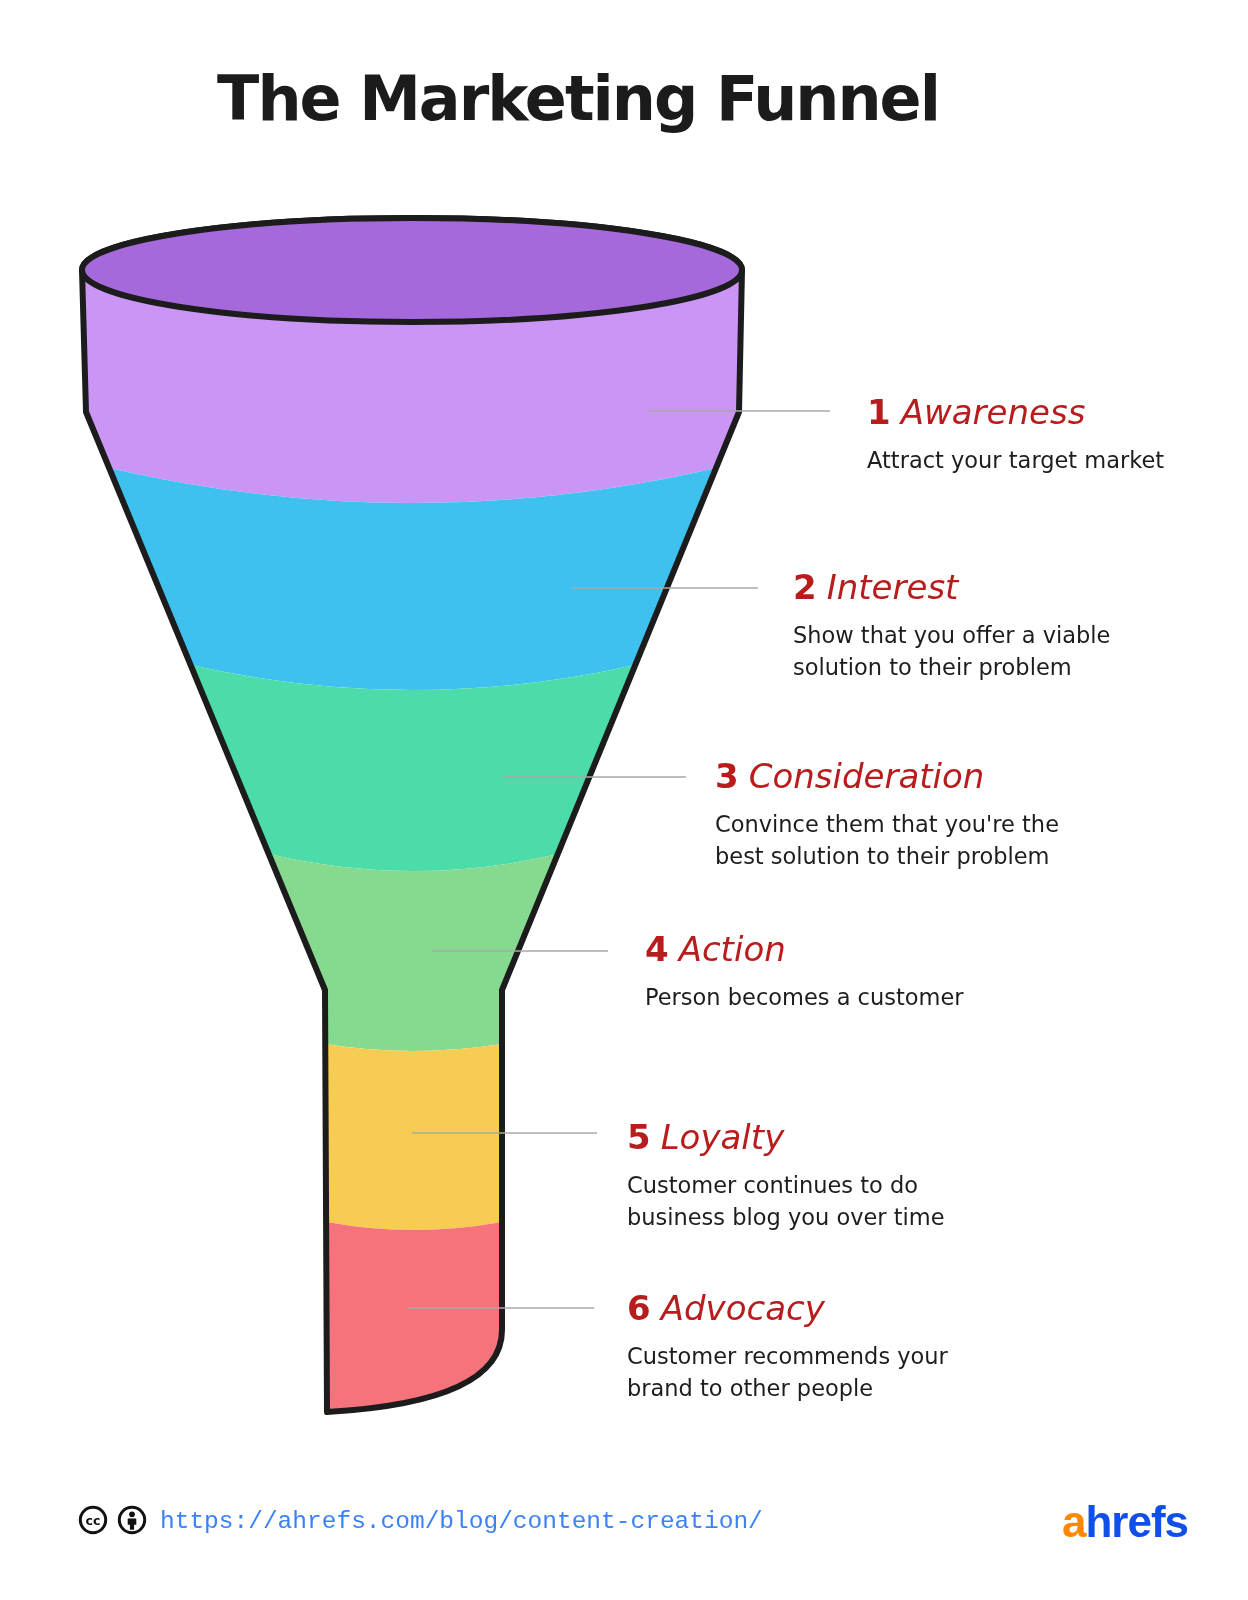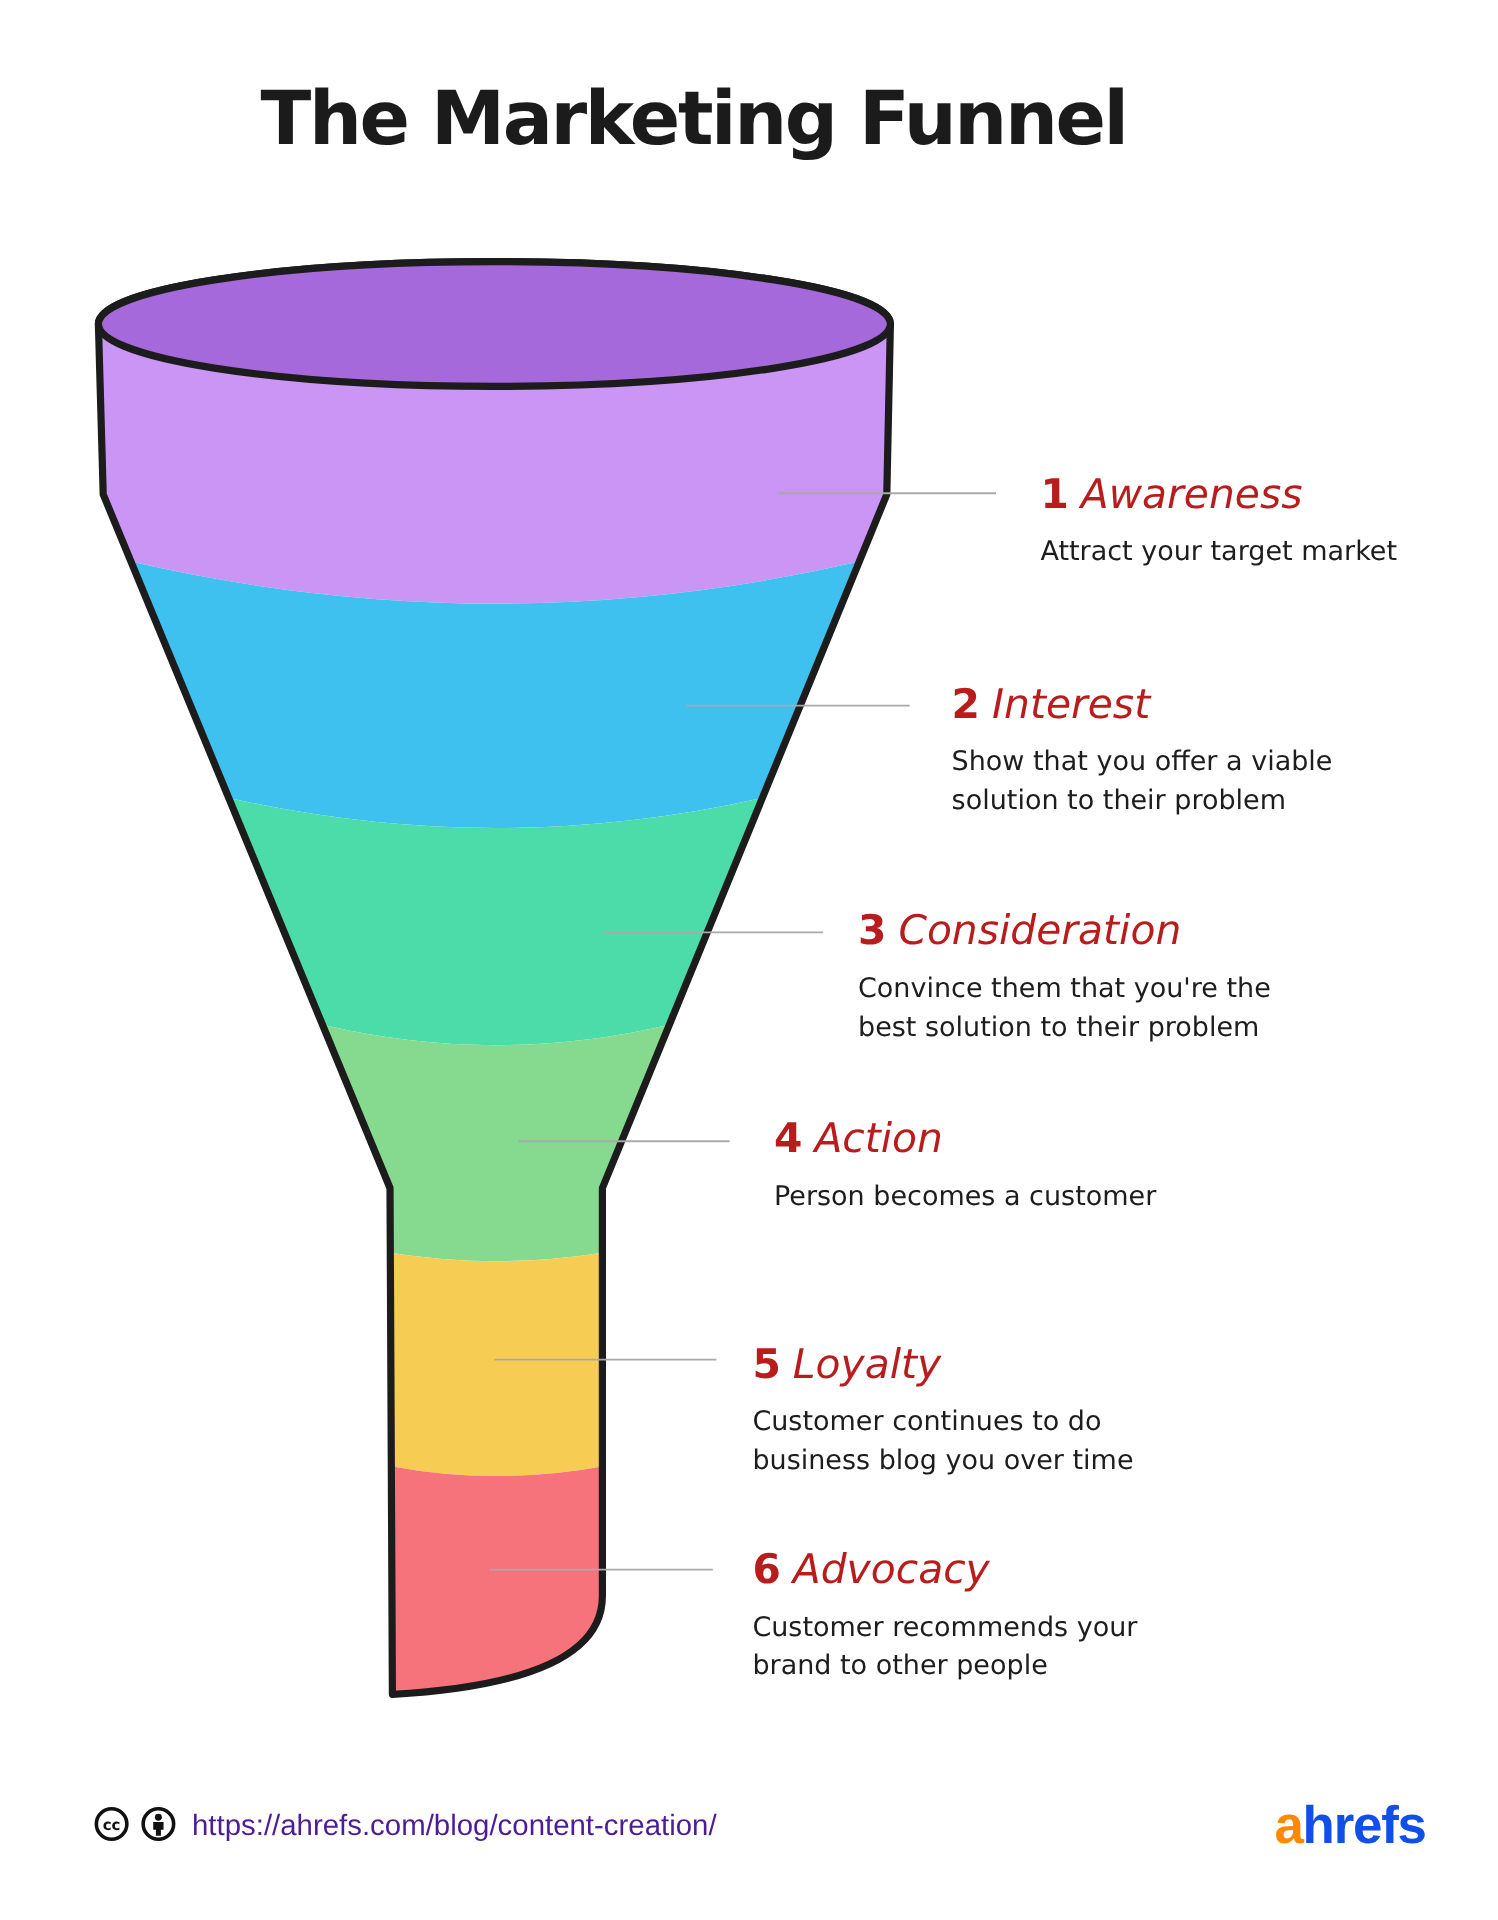--- a/index.html
+++ b/index.html
@@ -17,22 +17,22 @@
   .stage-label{position:absolute;text-align:left;}
   .stage-heading{font-size:34px;line-height:40px;color:#b91c1c;white-space:nowrap;}
   .stage-num{font-weight:800;font-style:normal;margin-right:10px;}
   .stage-name{font-style:italic;font-weight:500;}
   .stage-desc{margin-top:12px;font-size:22.5px;line-height:32px;color:#1d1d1f;
               white-space:pre-line;}
 
   
   .footer{position:absolute;left:0;top:16px;width:1248px;height:1600px;pointer-events:none;}
   .license{position:absolute;left:78px;top:1489px;display:flex;gap:9px;align-items:center;}
-  .url{position:absolute;left:160px;top:1492px;font-size:24.5px;color:#4c1d95;
-       font-family:Liberation Sans, sans-serif;}
+  .url{position:absolute;left:160px;top:1492px;font-size:24.5px;color:#3b82f6;
+       font-family:Liberation Mono, monospace;}
   .logo{position:absolute;left:1062px;top:1481px;font-size:44px;font-weight:800;
         letter-spacing:-1px;font-family:"Liberation Sans",sans-serif;}
 </style>
 </head>
 <body>
 
 <div id="page">
 
   <div class="title">The Marketing Funnel</div>
 

